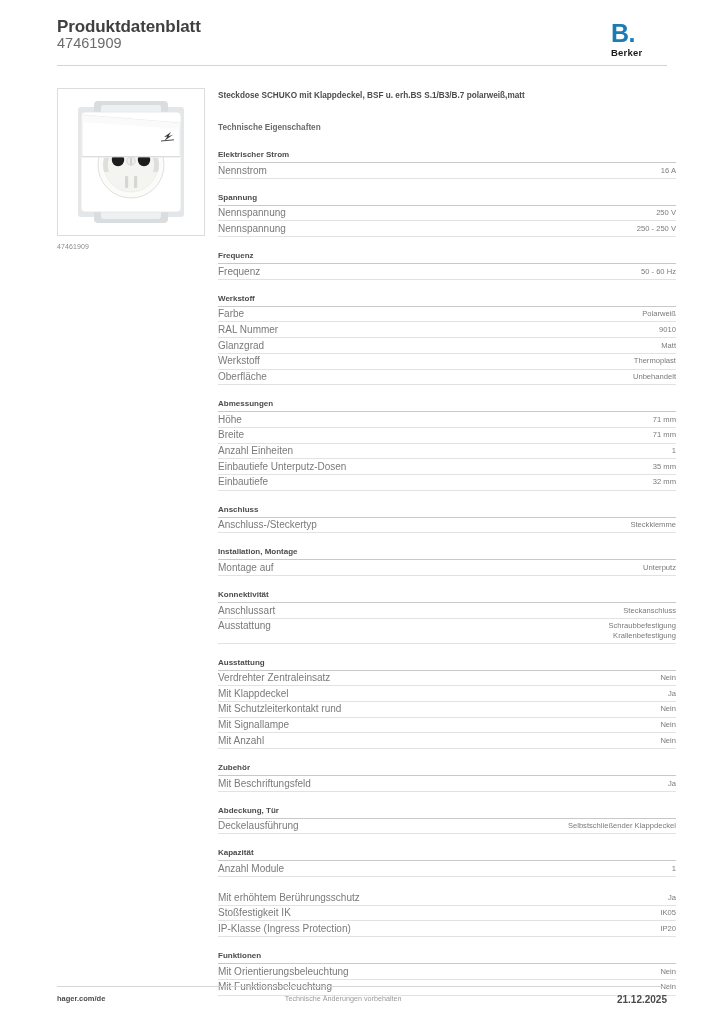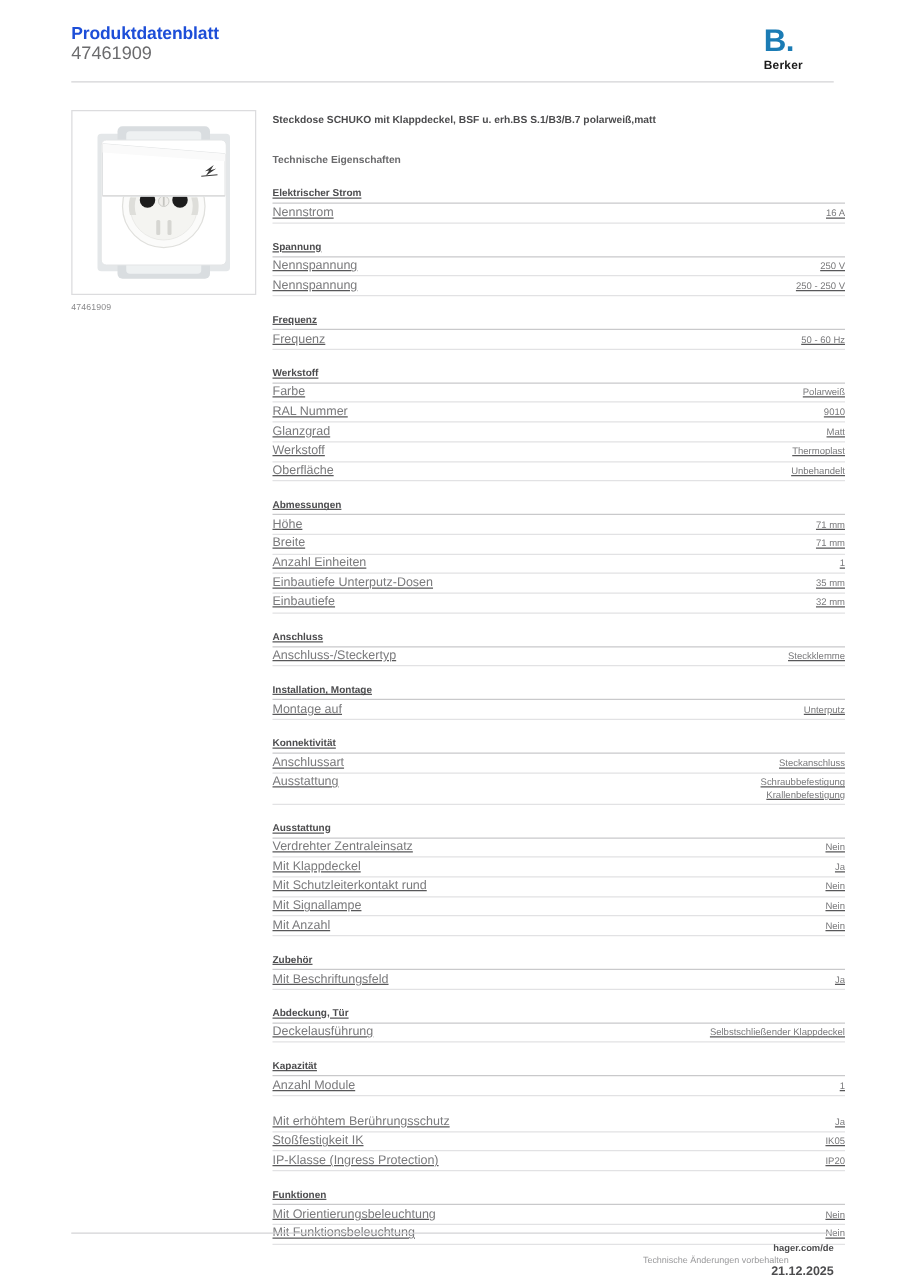--- a/index.html
+++ b/index.html
@@ -25,23 +25,23 @@
 
   
   .header {
     position: absolute;
     left: 57px;
     top: 18px;
     width: 610px;
     height: 48px;
   }
   .doc-title {
-    font-size: 14px;
-    font-weight: bold;
-    color: #1d4ed8;
+    font-size: 17px;
+    font-weight: bold;
+    color: #404040;
     letter-spacing: -0.1px;
     line-height: 17px;
     margin: 0;
   }
   .doc-number {
     font-size: 14.5px;
     font-weight: normal;
     color: #6b6b6d;
     line-height: 17px;
     margin: 0;
@@ -124,21 +124,21 @@
     margin: 0 0 21px 0;
   }
   .tech-heading {
     font-size: 8.2px;
     font-weight: bold;
     color: #6a6a6c;
     line-height: 11px;
     margin: 0 0 16px 0;
   }
 
-  .section { margin: 0 0 13px 0; text-decoration: underline; }
+  .section { margin: 0 0 13px 0; }
   .section-title {
     font-size: 8px;
     font-weight: bold;
     color: #4c4c4e;
     line-height: 11px;
     padding-bottom: 2px;
     border-bottom: 1px solid #c9c9cb;
   }
   .row {
     display: flex;
@@ -171,22 +171,21 @@
     height: 1px;
     background: #d4d4d6;
   }
   .footer {
     position: absolute;
     left: 57px;
     top: 994px;
     width: 610px;
     height: 14px;
     display: flex;
-    align-items: flex-end;
-    flex-direction: column;
+    align-items: flex-start;
   }
   .footer-left {
     font-size: 7.5px;
     font-weight: bold;
     color: #4c4c4e;
     flex: 0 0 auto;
   }
   .footer-center {
     flex: 1 1 auto;
     text-align: center;

